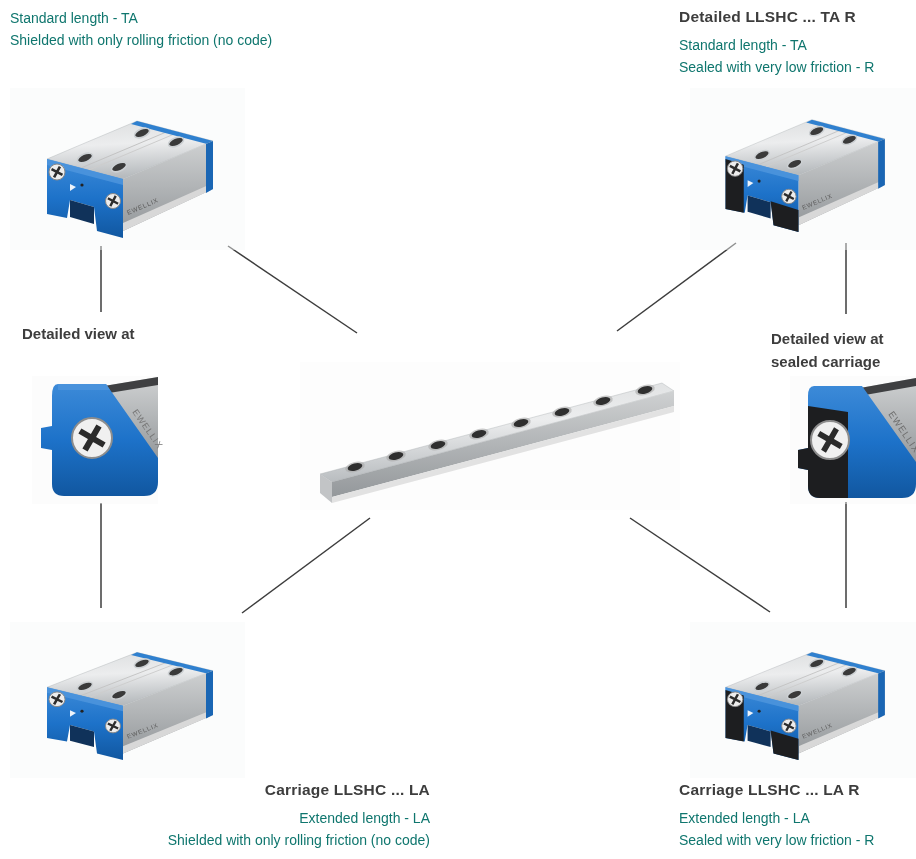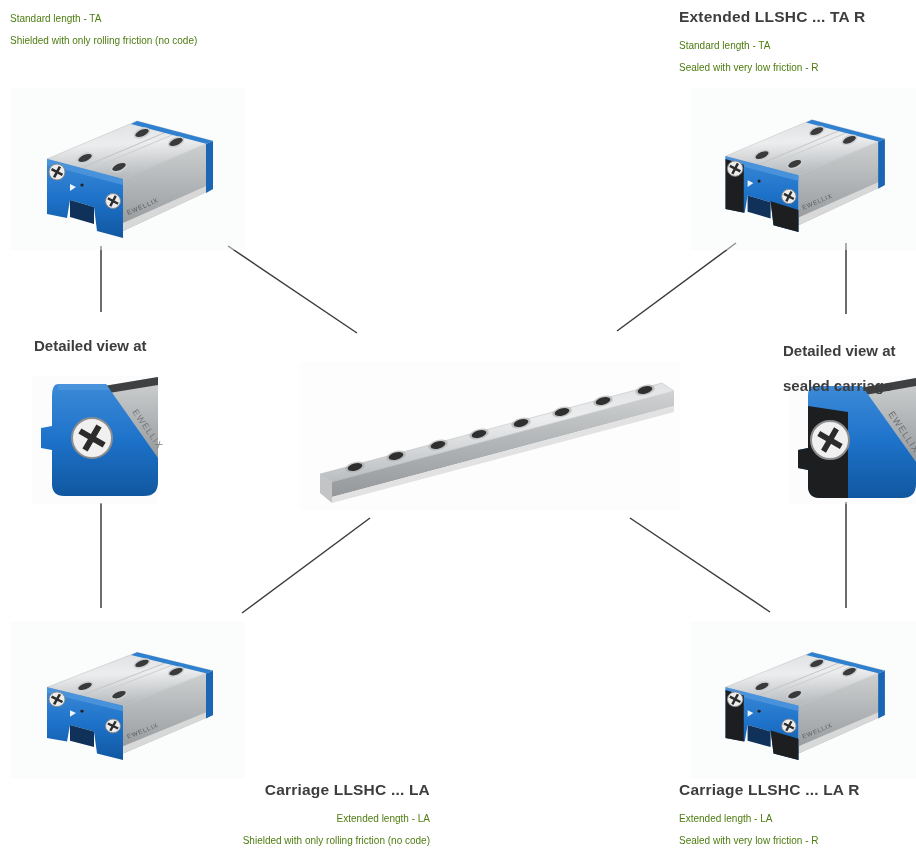--- a/index.html
+++ b/index.html
@@ -5,27 +5,27 @@
   html,body{margin:0;padding:0;background:#ffffff;}
   .page{
     position:relative;width:916px;height:859px;background:#ffffff;
     font-family:"Liberation Sans",sans-serif;overflow:hidden;
   }
   .figure{position:absolute;left:0;top:0;}
   .card{position:absolute;width:420px;}
   .card h3{
     margin:0 0 9px 0;font-size:15.5px;font-weight:bold;color:#3d3d3d;letter-spacing:.2px;
   }
-  .card p{margin:0;font-size:10px;line-height:21.5px;color:#4d7c0f;}
+  .card p{margin:0;font-size:14px;line-height:21.5px;color:#0f766e;}
   .card.tl{left:10px;top:8px;}
   .card.tr{left:679px;top:8px;width:235px;}
   .card.bl{left:10px;top:781px;text-align:right;}
   .card.br{left:679px;top:781px;width:235px;}
   .detail-label{position:absolute;width:180px;}
-  .detail-label p{margin:12px;font-size:15px;font-weight:bold;color:#3d3d3d;line-height:23px;}
+  .detail-label p{margin:0;font-size:15px;font-weight:bold;color:#3d3d3d;line-height:23px;}
   .detail-label.left{left:22px;top:322px;}
   .detail-label.right{left:771px;top:327px;}
   .sealed{--sealC:#1d1e20;}
   svg text{font-family:"Liberation Sans",sans-serif;}
 </style>
 </head>
 <body>
 
 <div class="page">
 
@@ -188,21 +188,21 @@
       </g>
     </g>
   </svg>
 
   <div class="card tl">
     <p>Standard length - TA</p>
     <p>Shielded with only rolling friction (no code)</p>
   </div>
 
   <div class="card tr">
-    <h3>Extended LLSHC ... TA R</h3>
+    <h3>Detailed LLSHC ... TA R</h3>
     <p>Standard length - TA</p>
     <p>Sealed with very low friction - R</p>
   </div>
 
   <div class="card bl">
     <h3>Carriage LLSHC ... LA</h3>
     <p>Extended length - LA</p>
     <p>Shielded with only rolling friction (no code)</p>
   </div>
 

